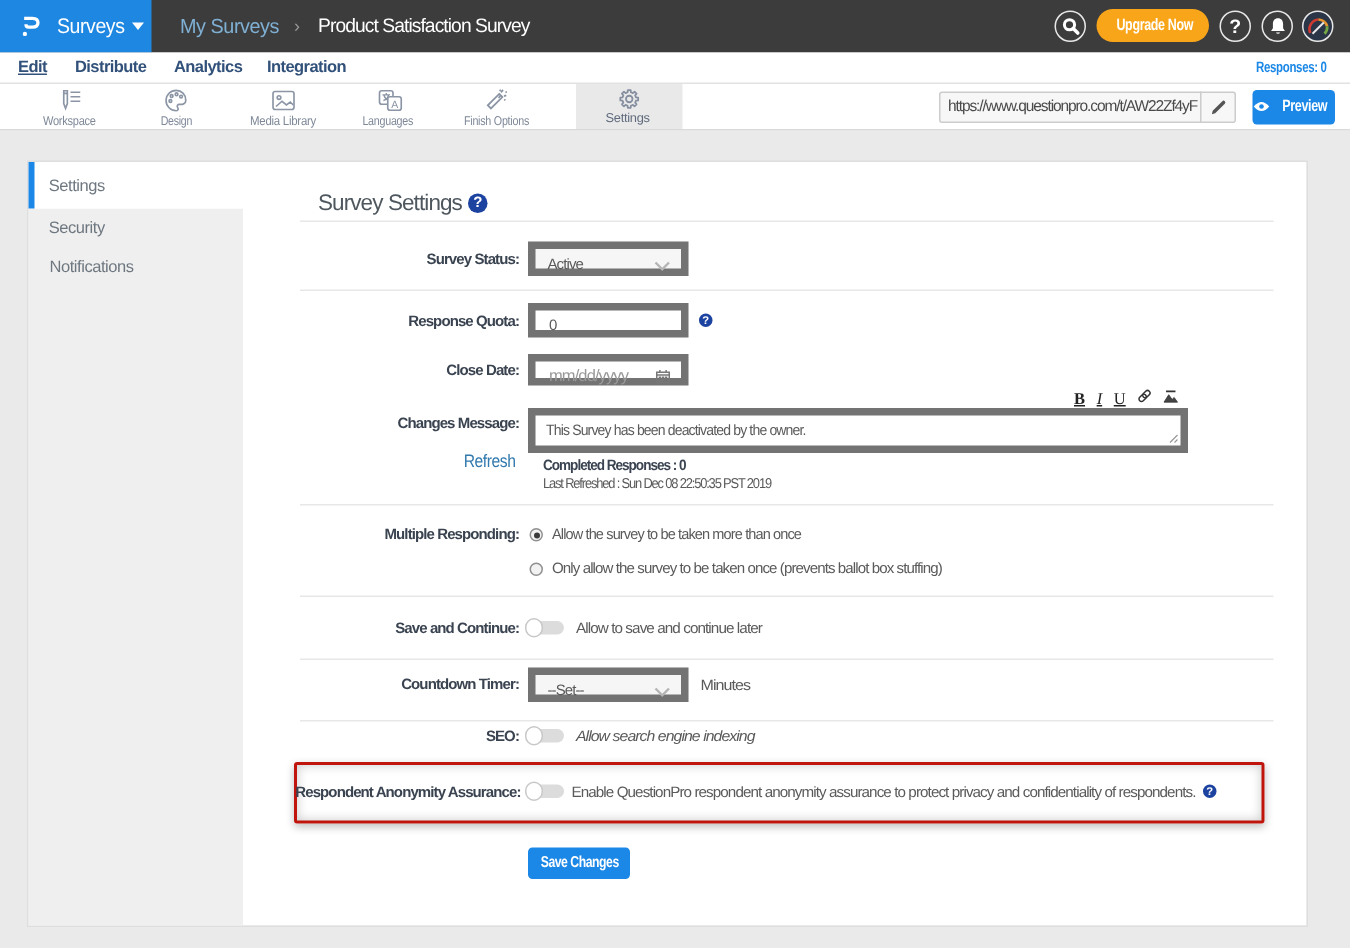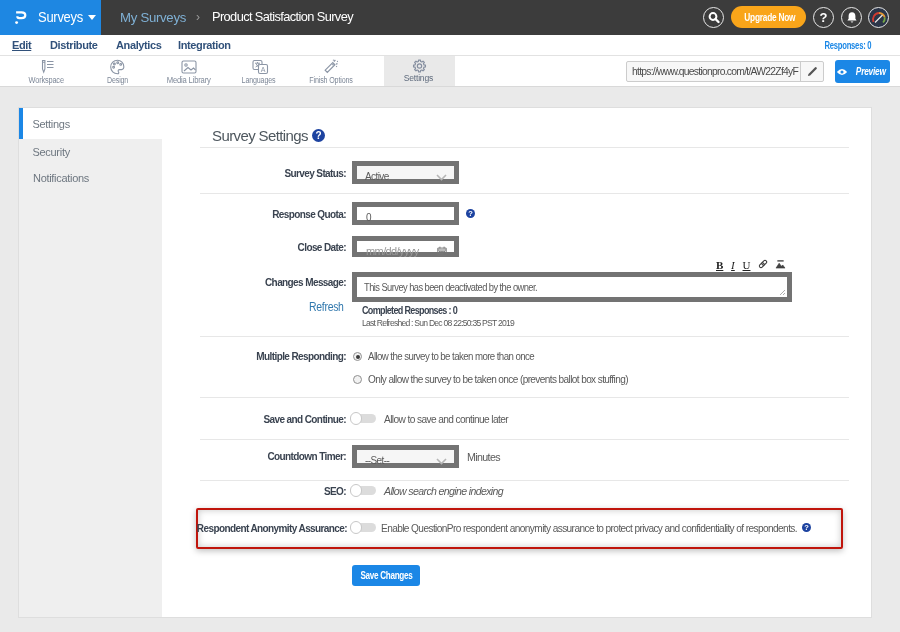--- a/index.html
+++ b/index.html
@@ -13,30 +13,30 @@
 #logo .txt{position:absolute;left:38px;top:9px;color:#fff;font-size:14px;letter-spacing:-0.3px;}
 #logo .caret{position:absolute;left:88px;top:15px;width:0;height:0;border-left:4.5px solid transparent;border-right:4.5px solid transparent;border-top:5.5px solid #fff;}
 #crumb1{position:absolute;left:120px;top:10px;font-size:13.5px;color:#7fb0d4;letter-spacing:-0.3px;}
 #crumb-sep{position:absolute;left:196px;top:10px;font-size:12px;color:#9a9a9a;}
 #crumb2{position:absolute;left:212px;top:9px;font-size:13px;color:#fff;letter-spacing:-0.62px;}
 .cir{position:absolute;top:7px;width:21px;height:21px;border:1.6px solid #e8e8e8;border-radius:50%;}
 #upgrade{position:absolute;left:731px;top:6px;width:75px;height:22px;background:#f9a51a;border-radius:11px;color:#fff;font-size:11px;font-weight:bold;text-align:center;line-height:22px;letter-spacing:-0.3px;}
 
 #tabbar{position:absolute;top:35px;left:0;width:900px;height:21px;background:#fff;border-bottom:1px solid #e2e2e2;padding-left:17px;}
 .tab{position:absolute;top:4px;font-size:11px;font-weight:bold;color:#31517a;letter-spacing:-0.38px;}
-#resp{position:absolute;top:5px;right:29px;font-size:10px;font-weight:bold;color:#1b87e6;letter-spacing:-0.3px;}
+#resp{position:absolute;top:5px;right:16px;font-size:10px;font-weight:bold;color:#1b87e6;letter-spacing:-0.3px;}
 
 #toolbar{position:absolute;top:56px;left:0;width:900px;height:31px;background:#fff;border-bottom:1px solid #d9d9d9;}
 .tcell{position:absolute;top:0;height:30px;width:71px;text-align:center;}
 .tcell svg{display:block;margin:3px auto 0;}
 .tcell .lbl{display:block;font-size:8.5px;color:#7e8898;letter-spacing:-0.2px;margin-top:0px;}
 #cell-settings{background:#e9e9e9;}
 #urlbox{position:absolute;left:626px;top:5px;width:198px;height:21px;background:#f7f7f7;border:1px solid #ccc;border-radius:2px;font-size:10.5px;color:#4a4a4a;line-height:19px;padding-left:7px;letter-spacing:-0.75px;}
 #urlpencil{position:absolute;left:800px;top:5px;width:24px;height:21px;border-left:1px solid #ccc;}
-#preview{position:absolute;left:835px;top:4px;width:55px;height:23px;background:#1b87e6;border-radius:3px;color:#fff;font-size:11px;font-weight:bold;text-align:right;line-height:23px;letter-spacing:-0.3px;font-style:italic;}
+#preview{position:absolute;left:835px;top:4px;width:55px;height:23px;background:#1b87e6;border-radius:3px;color:#fff;font-size:11px;font-weight:bold;text-align:left;line-height:23px;letter-spacing:-0.3px;}
 
 #card{position:absolute;left:19px;top:108px;width:852px;height:509px;background:#fff;outline:1px solid #dedede;}
 #side{position:absolute;left:0;top:31px;width:143px;height:478px;background:#efefef;}
 #side-active{position:absolute;left:0;top:0;width:143px;height:31px;background:#fff;border-left:4px solid #1b87e6;}
 .side-item{font-size:11px;color:#6e7780;letter-spacing:-0.3px;}
 
 .divider{position:absolute;left:181px;width:649px;height:1px;background:#e7e7e7;}
 .flabel{position:absolute;width:161px;text-align:right;font-size:10px;font-weight:bold;color:#3a4350;letter-spacing:-0.6px;right:auto;}
 .ftext{font-size:10px;color:#5a5a5a;letter-spacing:-0.6px;}
 .inp{position:absolute;border:5px solid #737373;background:#fff;}

